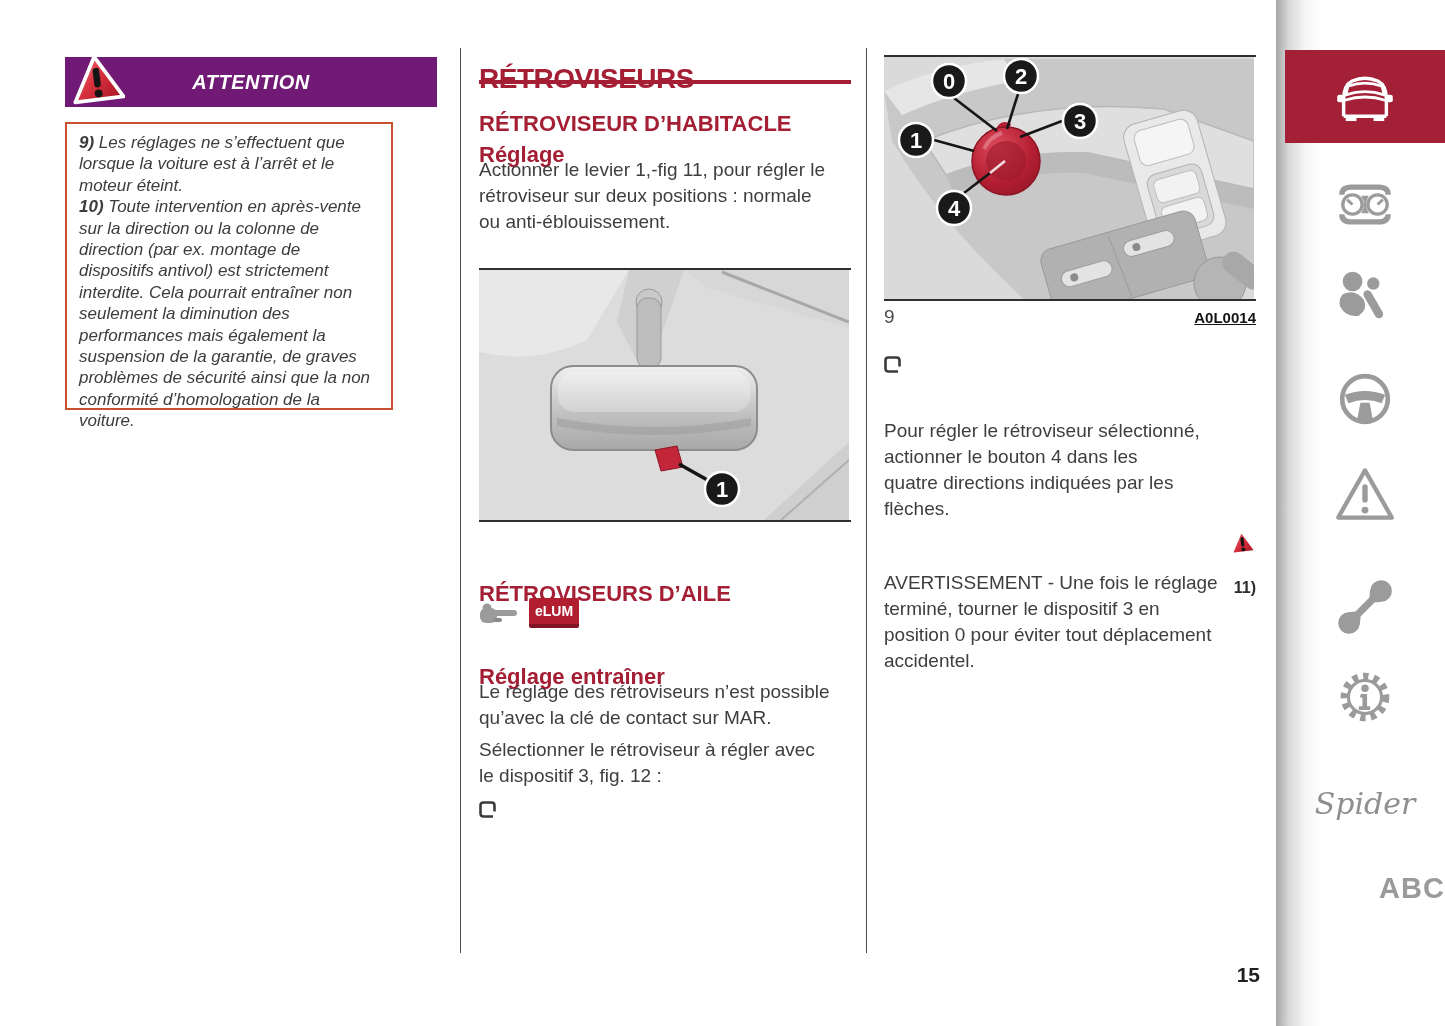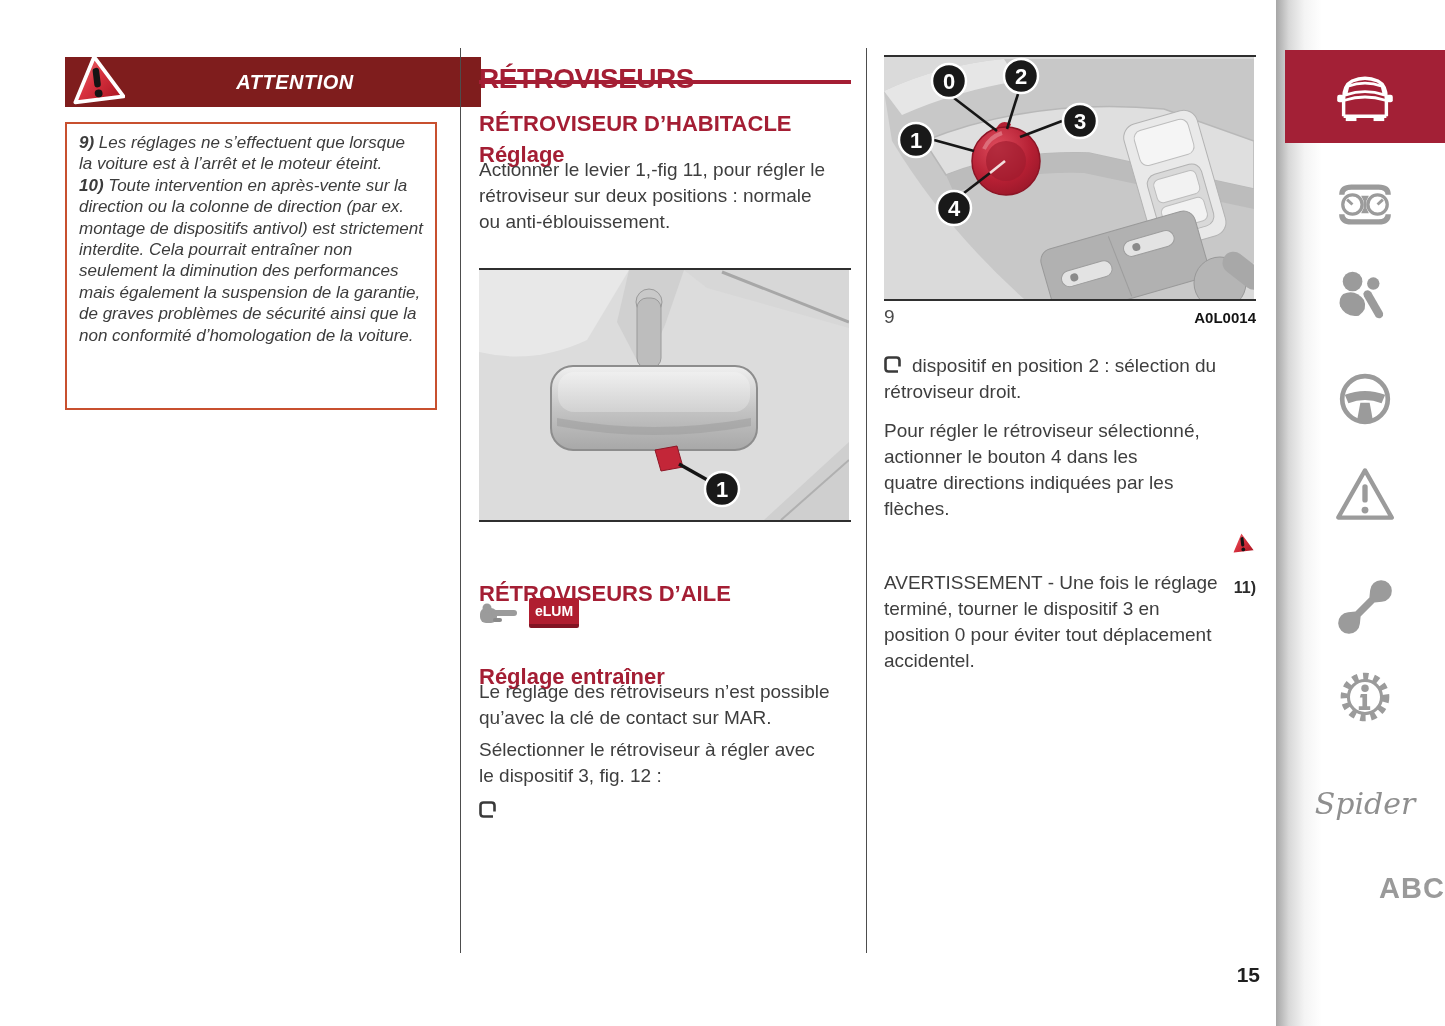--- a/index.html
+++ b/index.html
@@ -5,25 +5,25 @@
   html,body{margin:0;padding:0;background:#fff;}
   .page{position:relative;width:1445px;height:1026px;background:#ffffff;overflow:hidden;
         font-family:"Liberation Sans", sans-serif;color:#3e3e3e;}
   .abs{position:absolute;}
 
   
   .vdiv{position:absolute;top:48px;height:905px;width:1px;background:#4d4d4d;}
   .vdiv1{left:460px;} .vdiv2{left:866px;}
 
   
-  .attention-header{position:absolute;left:65px;top:57px;width:372px;height:50px;background:#7f1d1d;padding-left:44px;}
+  .attention-header{position:absolute;left:65px;top:57px;width:372px;height:50px;background:#701a75;}
   .attention-title{display:block;text-align:center;line-height:50px;color:#ffffff;
         font-weight:bold;font-style:italic;font-size:20px;letter-spacing:.5px;}
   .warn-tri-large{position:absolute;left:4px;top:-10px;width:56px;height:64px;}
-  .note-box{position:absolute;left:65px;top:122px;width:372px;height:288px;box-sizing:border-box;
+  .note-box{position:absolute;left:65px;top:122px;width:328px;height:288px;box-sizing:border-box;
         border:2px solid #c8502f;padding:8px 12px;font-style:italic;font-size:17px;
         line-height:21.4px;color:#3c3c3c;}
   .note-box p{margin:0;}
   .note-num{font-weight:bold;}
 
   
   .col-mid >.abs{left:479px;width:372px;}
   .col-right >.abs{left:884px;width:372px;}
   .red{color:#a41e34;margin-top:21px;}
   h1,h2,h3{margin:0;}
@@ -31,21 +31,21 @@
   .title-rule{top:80px;height:4px;background:#a41e34;}
   .h-sec{font-size:22px;font-weight:bold;}
   .body-p{margin:0;font-size:19px;line-height:26px;color:#3e3e3e;white-space:pre-line;}
   .bullet-p{margin:0;font-size:19px;line-height:26px;color:#3e3e3e;white-space:pre-line;}
   .bullet-icon{display:inline-block;width:17px;height:17px;margin-right:11px;vertical-align:-1px;}
 
   .fig-rule{height:2px;background:#2f2f2f;}
   .fig-img{display:block;}
   .fig-caption{display:flex;justify-content:space-between;align-items:baseline;margin-top:5px;}
   .fig-num{font-size:19px;color:#4a4a4a;}
-  .fig-code{font-size:15px;font-weight:bold;color:#141414;}
+  .fig-code{font-size:15px;font-weight:bold;color:#141414;text-decoration:underline;}
 
   .icon-row{display:flex;align-items:center;gap:10px;}
   .elum-badge{display:flex;align-items:center;justify-content:center;width:50px;height:26px;
         background:#b01e30;border-bottom:4px solid #821423;border-radius:2px;
         color:#fff;font-weight:bold;font-size:14px;}
   .warn-row{display:flex;align-items:flex-end;gap:22px;flex-direction:column;}
   .warn-tri-small{width:27px;height:29px;}
   .warn-ref{font-size:16px;font-weight:bold;color:#2b2b2b;padding-bottom:1px;}
 
   
@@ -218,22 +218,21 @@
       </svg>
       <div class="fig-rule"></div>
       <div class="fig-caption">
         <span class="fig-num">9</span>
         <span class="fig-code">A0L0014</span>
       </div>
     </div>
 
     <p class="abs bullet-p" style="top:353px;"><span class="bullet-icon"><svg viewBox="0 0 17 17" width="17" height="17">
             <path d="M14,15.5 H4.5 Q1.5,15.5 1.5,12.5 V4.5 Q1.5,1.5 4.5,1.5 H12.5 Q15.5,1.5 15.5,4.5 V10.5" fill="none" stroke="#3a3a3a" stroke-width="2.6"></path>
-          </svg></span><span>dispositif en position 2 : sélection du
-rétroviseur droit.</span></p>
+          </svg></span></p>
 
     <p class="abs body-p" style="top:418px;">Pour régler le rétroviseur sélectionné,
 actionner le bouton 4 dans les
 quatre directions indiquées par les
 flèches.</p>
 
     <div class="abs warn-row" style="top:528px;">
       <span class="warn-tri-small">
         <svg viewBox="0 0 60 58" width="27" height="29">
           <g transform="rotate(-7 30 30)">

